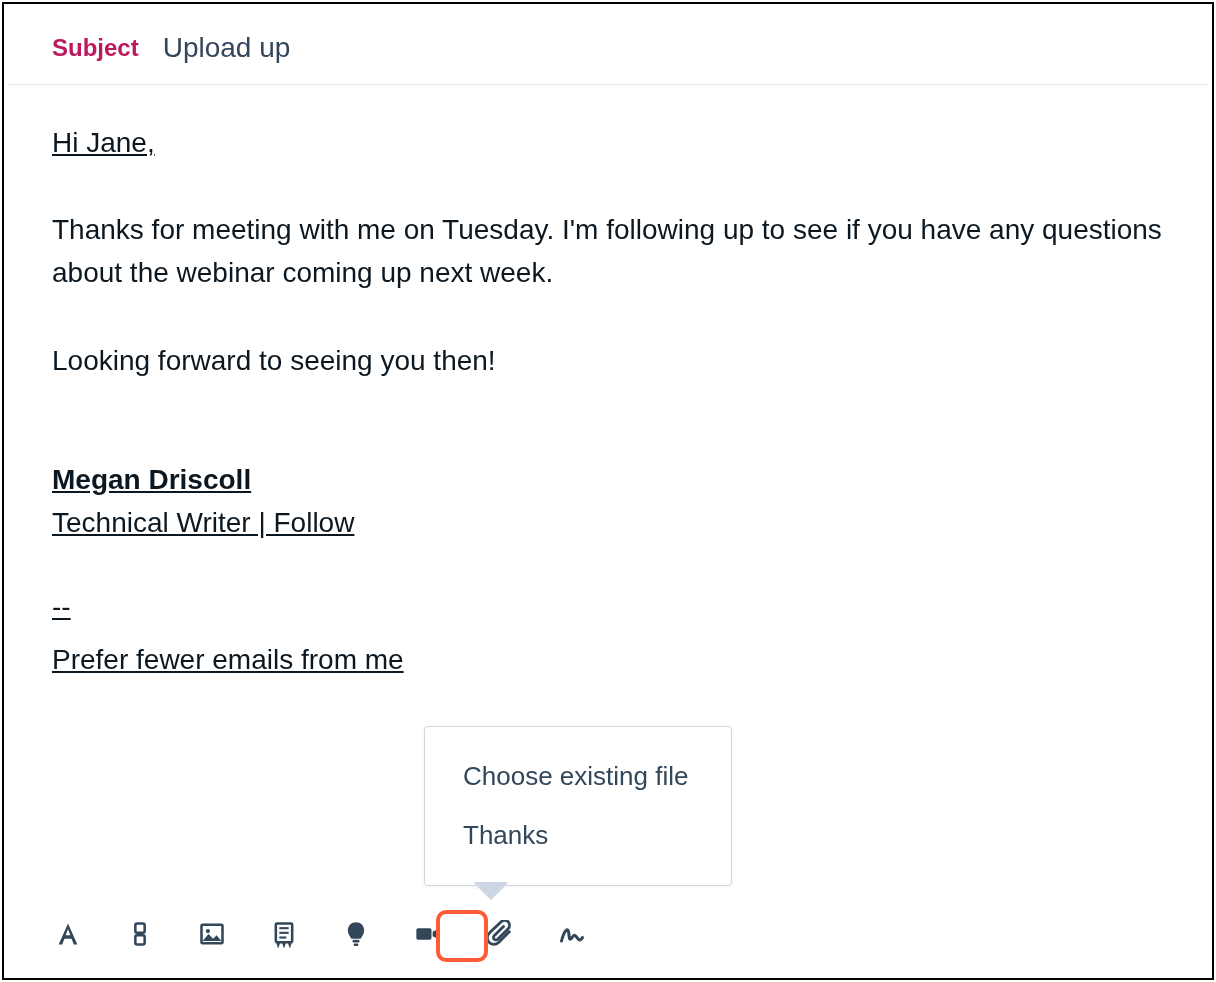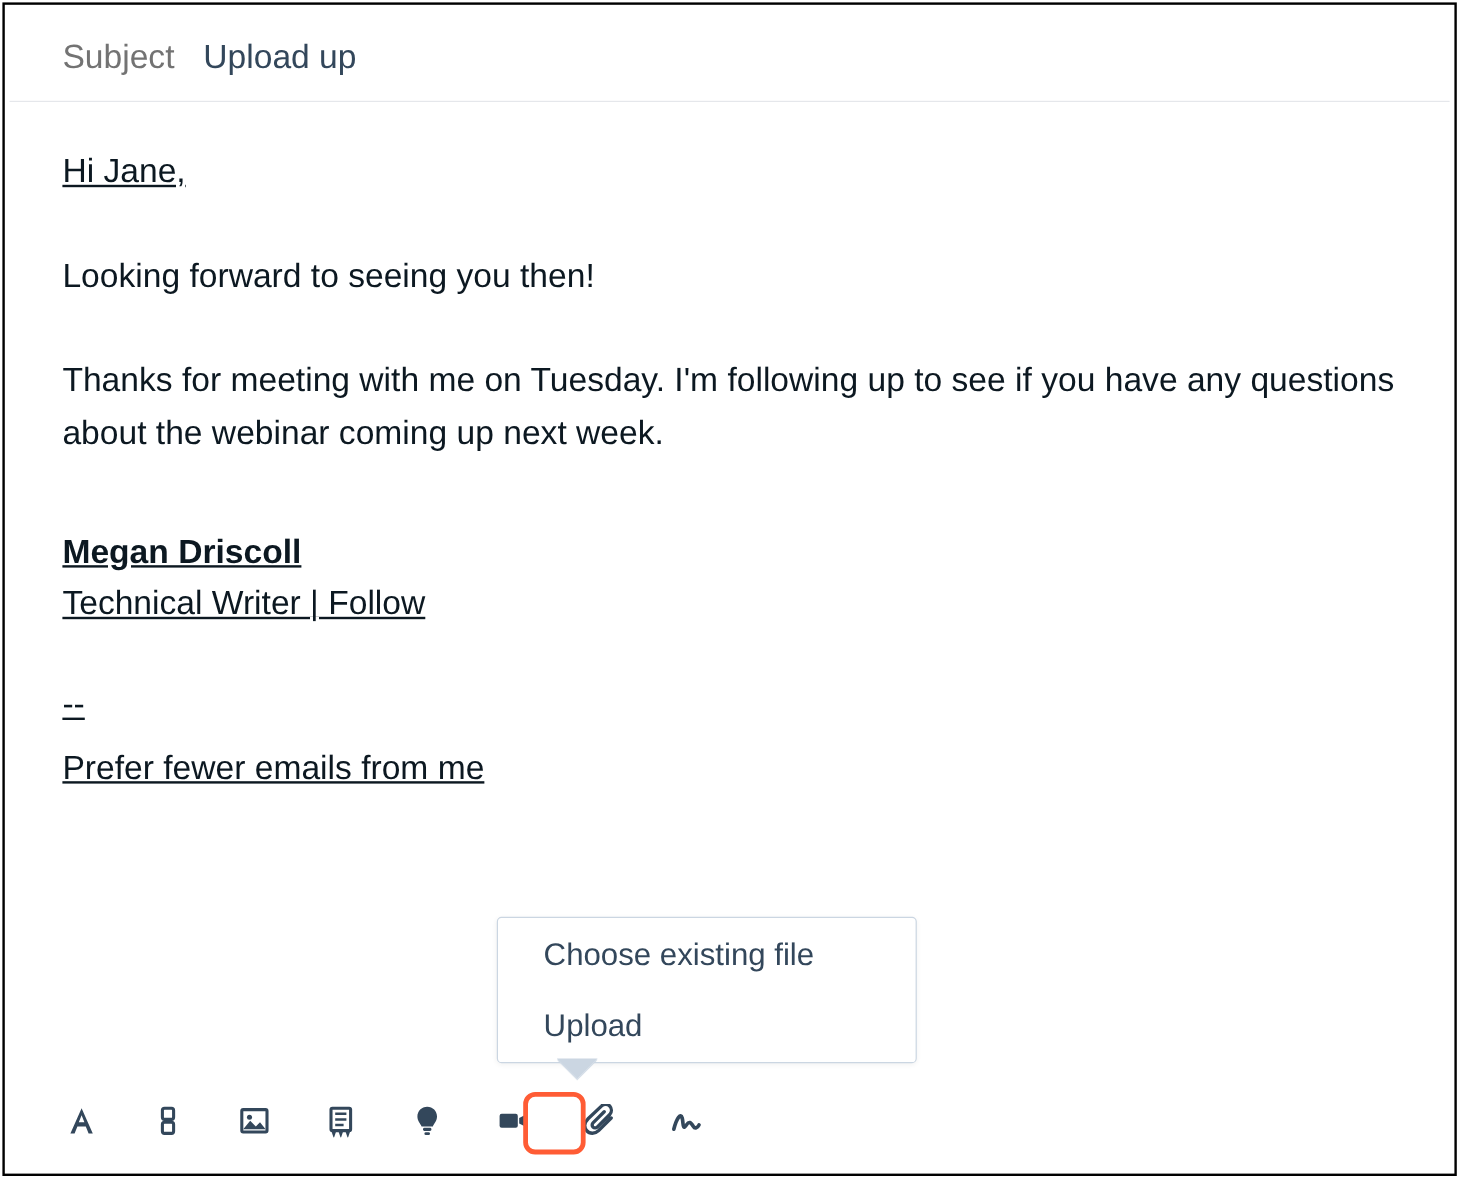--- a/index.html
+++ b/index.html
@@ -19,39 +19,39 @@
       background: #fff;
     }
     .subject-row {
       display: flex;
       align-items: center;
       padding: 28px 44px 20px 44px;
       border-bottom: 1px solid #e5e7eb;
       margin: 0 4px;
     }
     .subject-label {
-      color: #737373;
-      font-size: 28px;
-      font-weight: 400;
+      color: #be185d;
+      font-size: 24px;
+      font-weight: 700;
       margin-right: 24px;
     }
     .subject-value {
       color: #33475b;
       font-size: 28px;
       font-weight: 400;
     }
     .body-area {
       padding: 36px 48px 0 48px;
       font-size: 28px;
       color: #0c1821;
       line-height: 1.55;
     }
     .body-area p { margin-bottom: 44px; }
     .body-area p.tight { margin-bottom: 0; text-decoration: underline; }
-    .sig-name { font-weight: 700; margin-top: 56px;}
+    .sig-name { font-weight: 700; margin-top: 76px;}
     .sig-title { margin-bottom: 44px; }
     .sep { margin-top: 40px; }
     .prefer { margin-top: 10px; }
     .toolbar {
       position: absolute;
       bottom: 28px;
       left: 48px;
       display: flex;
       align-items: center;
       gap: 40px;
@@ -71,28 +71,28 @@
       border: 4px solid #ff5c35;
       border-radius: 10px;
       width: 52px;
       height: 52px;
       left: 432px;
       bottom: 16px;
       pointer-events: none;
     }
     .popover {
       position: absolute;
-      left: 410px;
+      left: 420px;
       bottom: 92px;
-      width: 350px;
+      width: 308px;
       border: 1px solid #cbd6e2;
       border-radius: 4px;
       background: #fff;
       box-shadow: 0 1px 4px rgba(0,0,0,0.05);
-      padding: 1px 0;
+      padding: 20px 0;
     }
     .popover-item {
       padding: 14px 38px;
       font-size: 26px;
       color: #33475b;
       cursor: pointer;
     }
     .popover-arrow {
       position: absolute;
       bottom: -14px;
@@ -119,31 +119,31 @@
 <div class="outer">
 
   <div class="subject-row">
     <span class="subject-label">Subject</span>
     <span class="subject-value">Upload up</span>
   </div>
 
   <div class="body-area">
     <p class="tight">Hi Jane,</p>
     <br>
+    <p>Thanks for meeting with me on Tuesday. I'm following up to see if you have any questions about the webinar coming up next week.</p>
     <p>Looking forward to seeing you then!</p>
-    <p>Thanks for meeting with me on Tuesday. I'm following up to see if you have any questions about the webinar coming up next week.</p>
     <p class="tight sig-name">Megan Driscoll</p>
     <p class="tight sig-title">Technical Writer | Follow</p>
     <p class="tight sep">--</p>
     <p class="tight prefer">Prefer fewer emails from me</p>
   </div>
 
   <div class="popover">
     <div class="popover-item">Choose existing file</div>
-    <div class="popover-item">Upload</div>
+    <div class="popover-item">Thanks</div>
     <div class="popover-arrow"></div>
   </div>
 
   <div class="toolbar">
 
     <div class="tool-btn">
       <svg viewBox="0 0 24 24">
           <path fill="currentColor" d="M12 3 L4 21 H7 L9 16 H15 L17 21 H20 L12 3 Z M10 13 L12 8 L14 13 Z"></path>
         </svg>
     </div>

